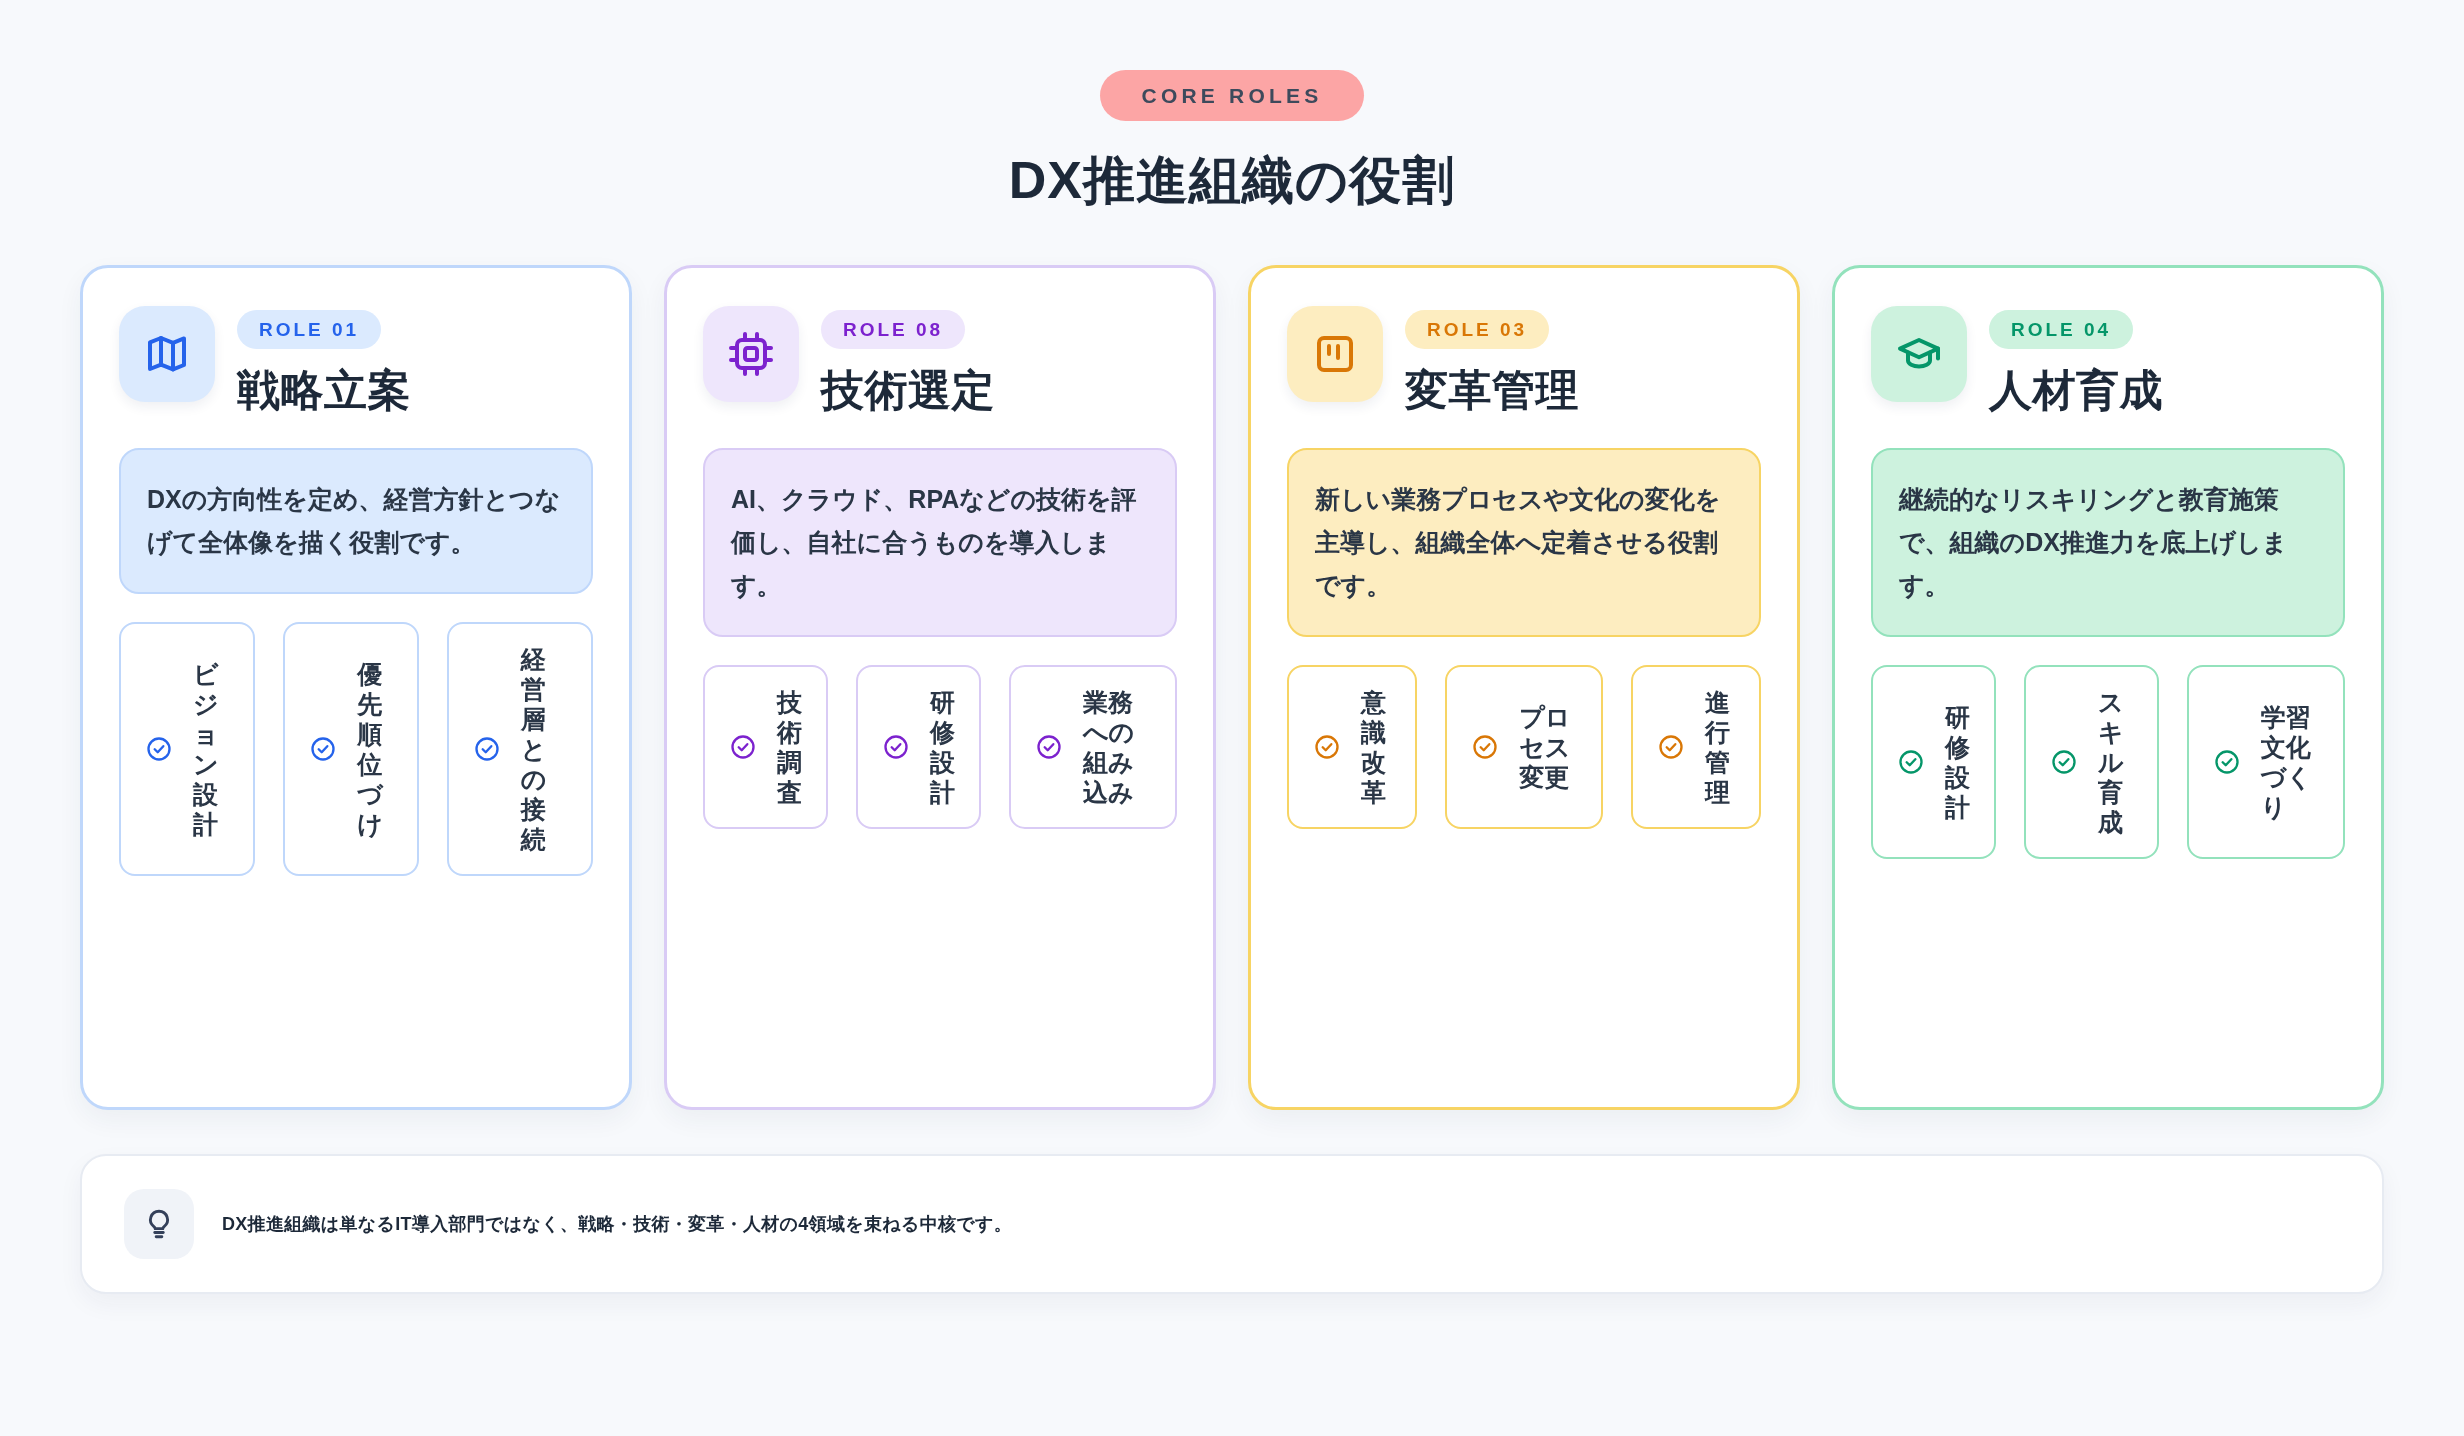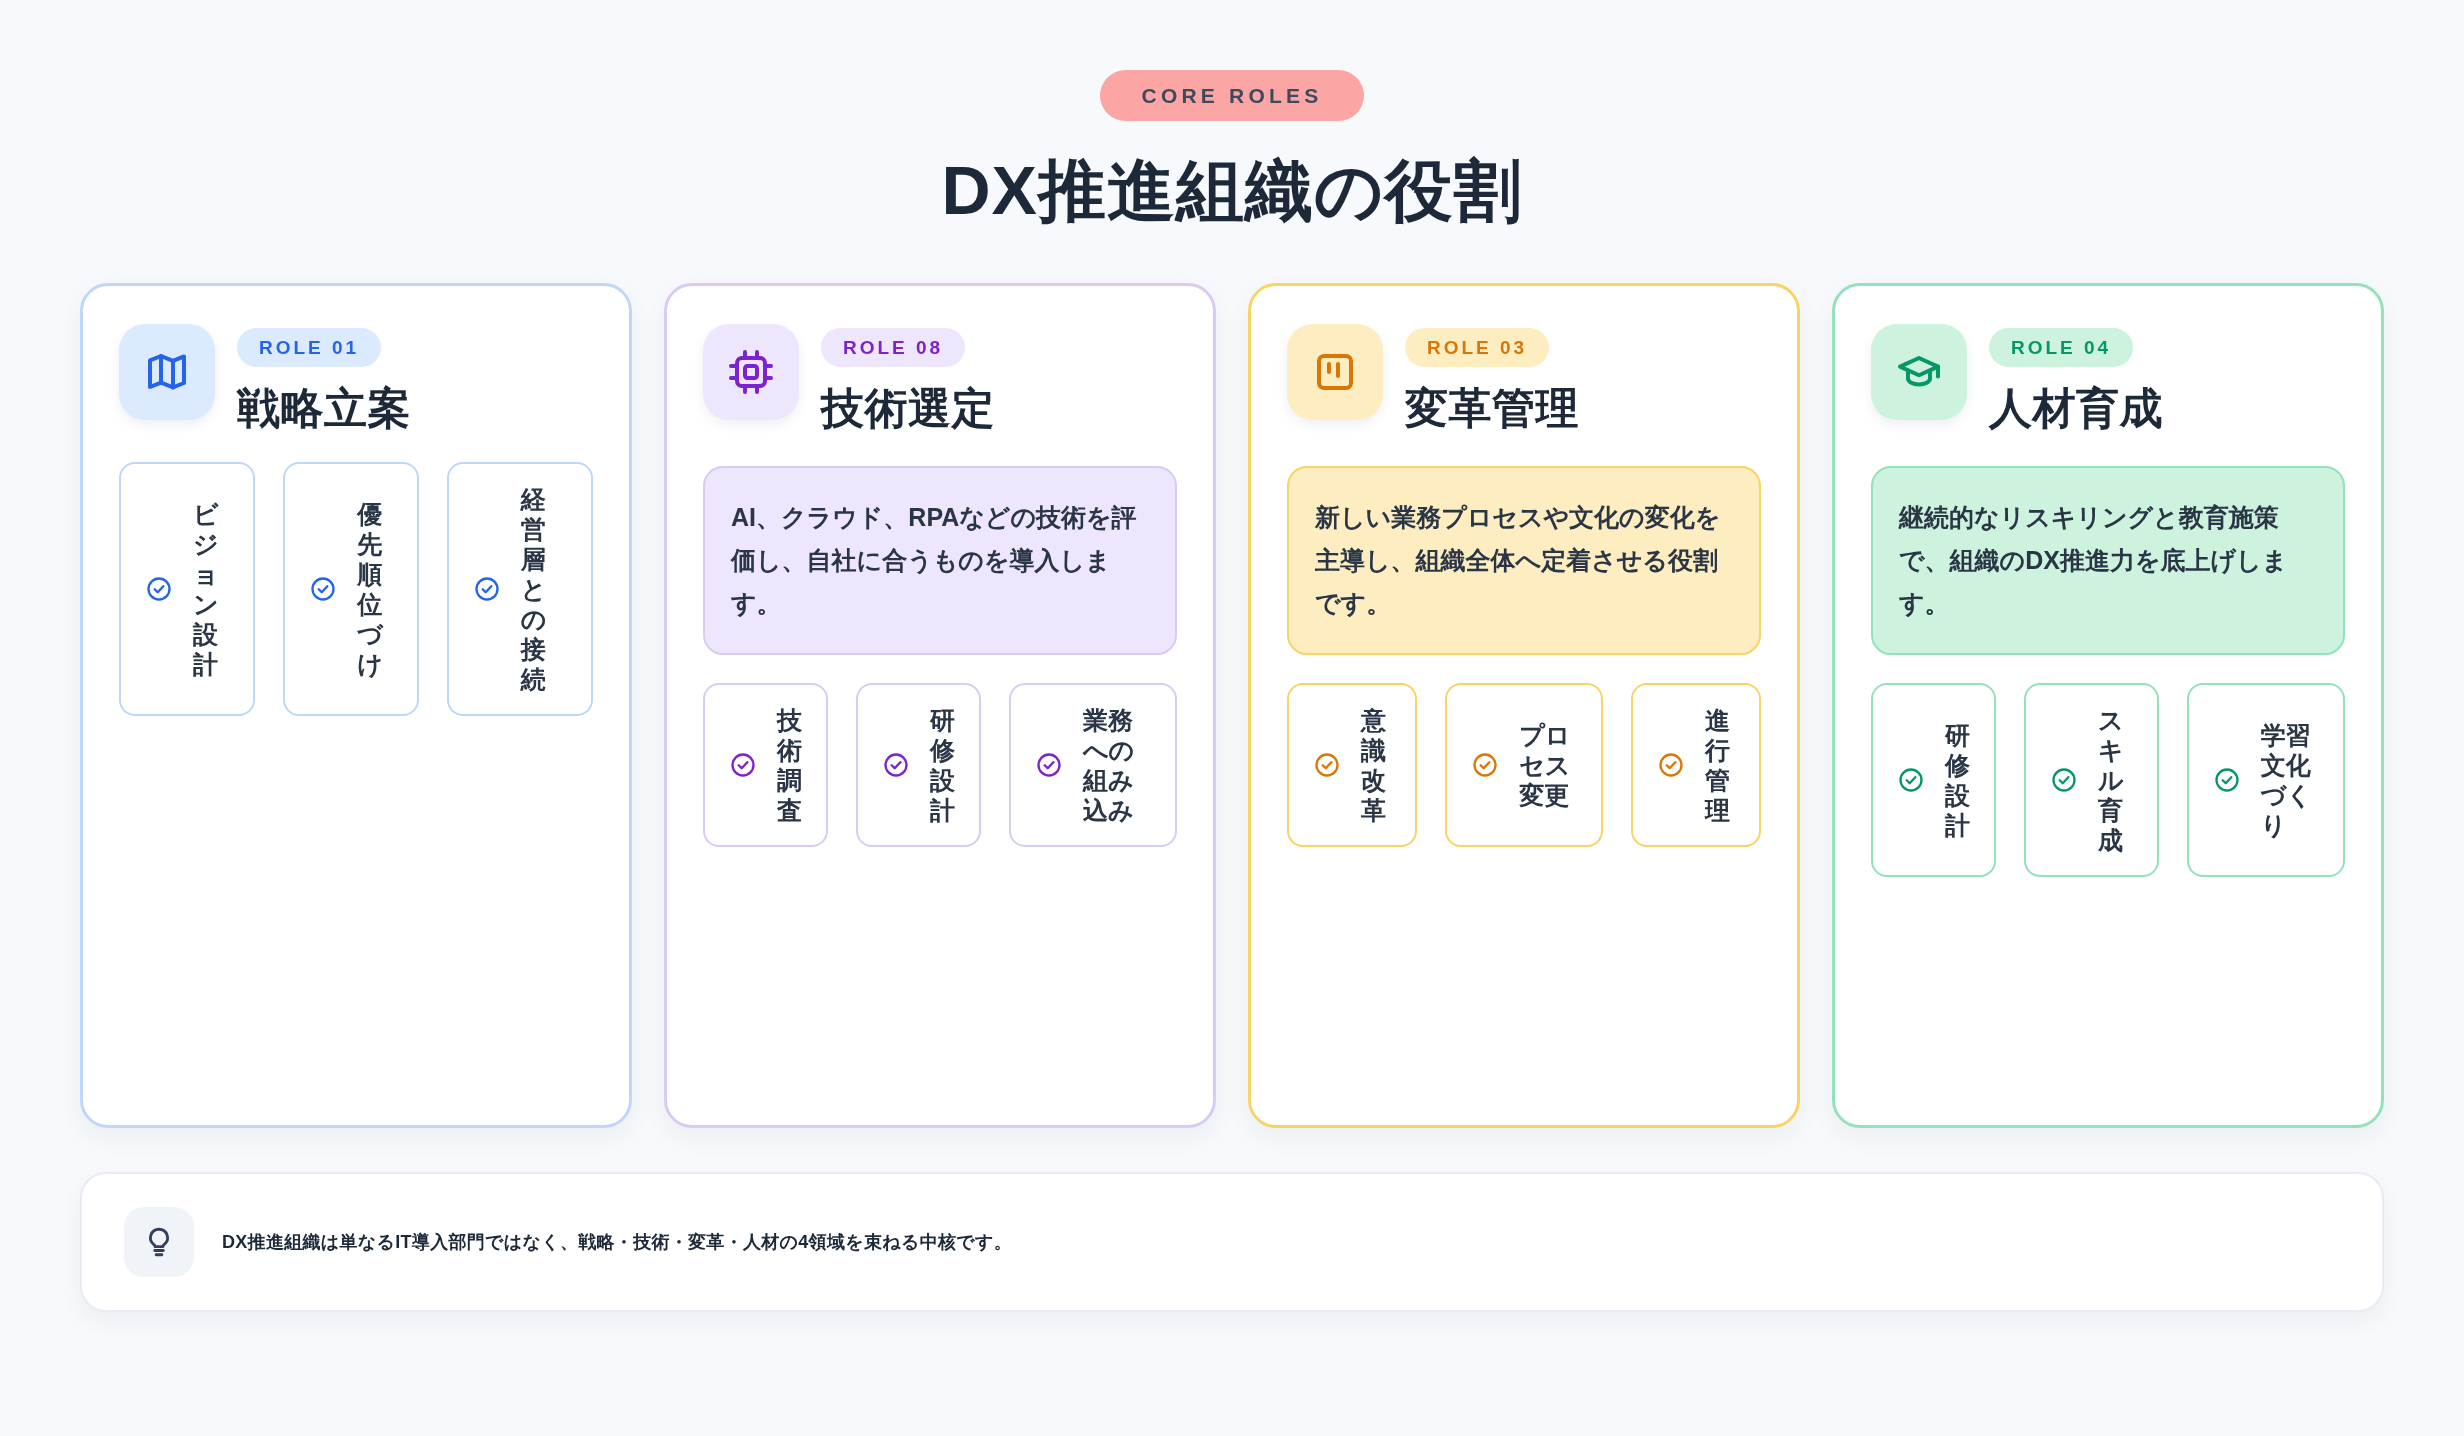--- a/index.html
+++ b/index.html
@@ -35,21 +35,21 @@
     font-size: 21px;
     font-weight: 700;
     letter-spacing: 4.2px;
     padding: 15px 42px;
     border-radius: 999px;
     line-height: 1;
   }
 
   .page-title {
     margin-top: 30px;
-    font-size: 68px;
+    font-size: 52px;
     font-weight: 800;
     color: #1d2939;
     letter-spacing: 1px;
     line-height: 1.15;
   }
 
   
   .cards {
     display: flex;
     gap: 32px;
@@ -205,20 +205,21 @@
               <path d="M9 4 3.5 6.2v13.3L9 17.3l6 2.4 5.5-2.2V4.2L15 6.4 9 4z"></path>
               <path d="M9 4v13.3"></path>
               <path d="M15 6.4v13.3"></path>
             </svg>
           </span>
           <div class="head-text">
             <span class="role-badge">ROLE 01</span>
             <h2 class="card-title">戦略立案</h2>
           </div>
         </div>
+        <p class="card-desc">DXの方向性を定め、経営方針とつなげて全体像を描く役割です。</p>
         <ul class="card-list">
           <li class="list-item">
             <span>
               <svg class="check-icon" width="28" height="28" viewBox="0 0 24 24" fill="none" stroke="#2563eb" stroke-width="2" stroke-linecap="round" stroke-linejoin="round">
                 <circle cx="12" cy="12" r="9"></circle>
                 <path d="M8.3 12.2l2.6 2.6 4.8-5.2"></path>
               </svg>
             </span>
             <span class="list-label">ビジョン設計</span>
           </li>

